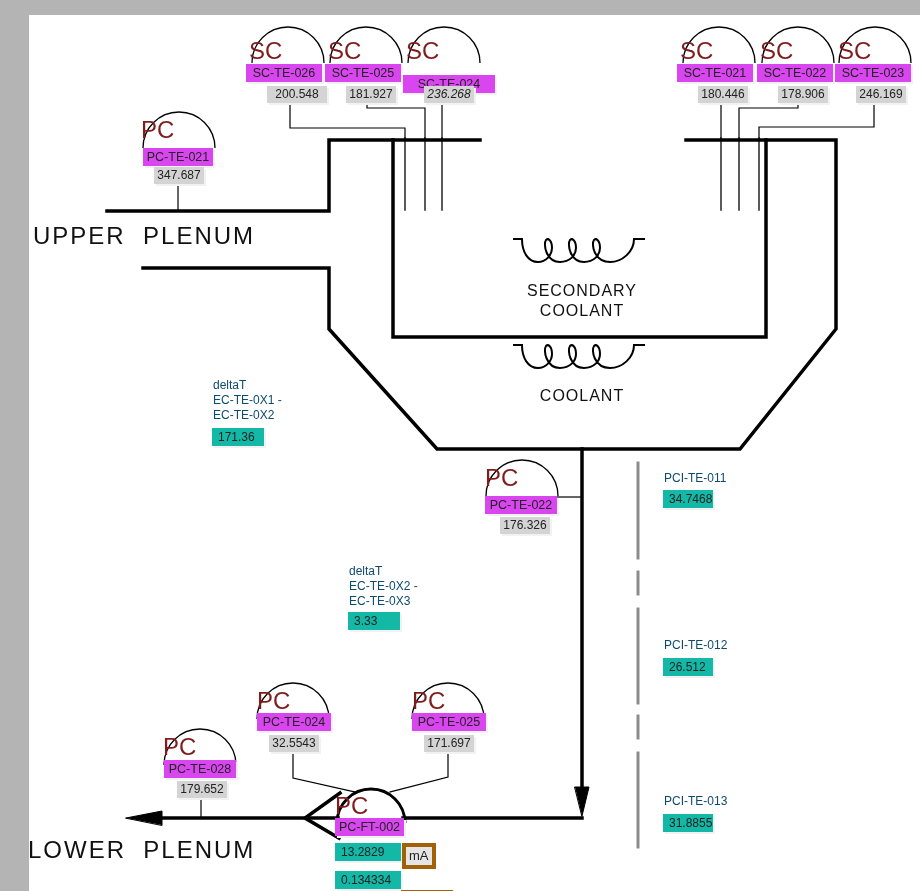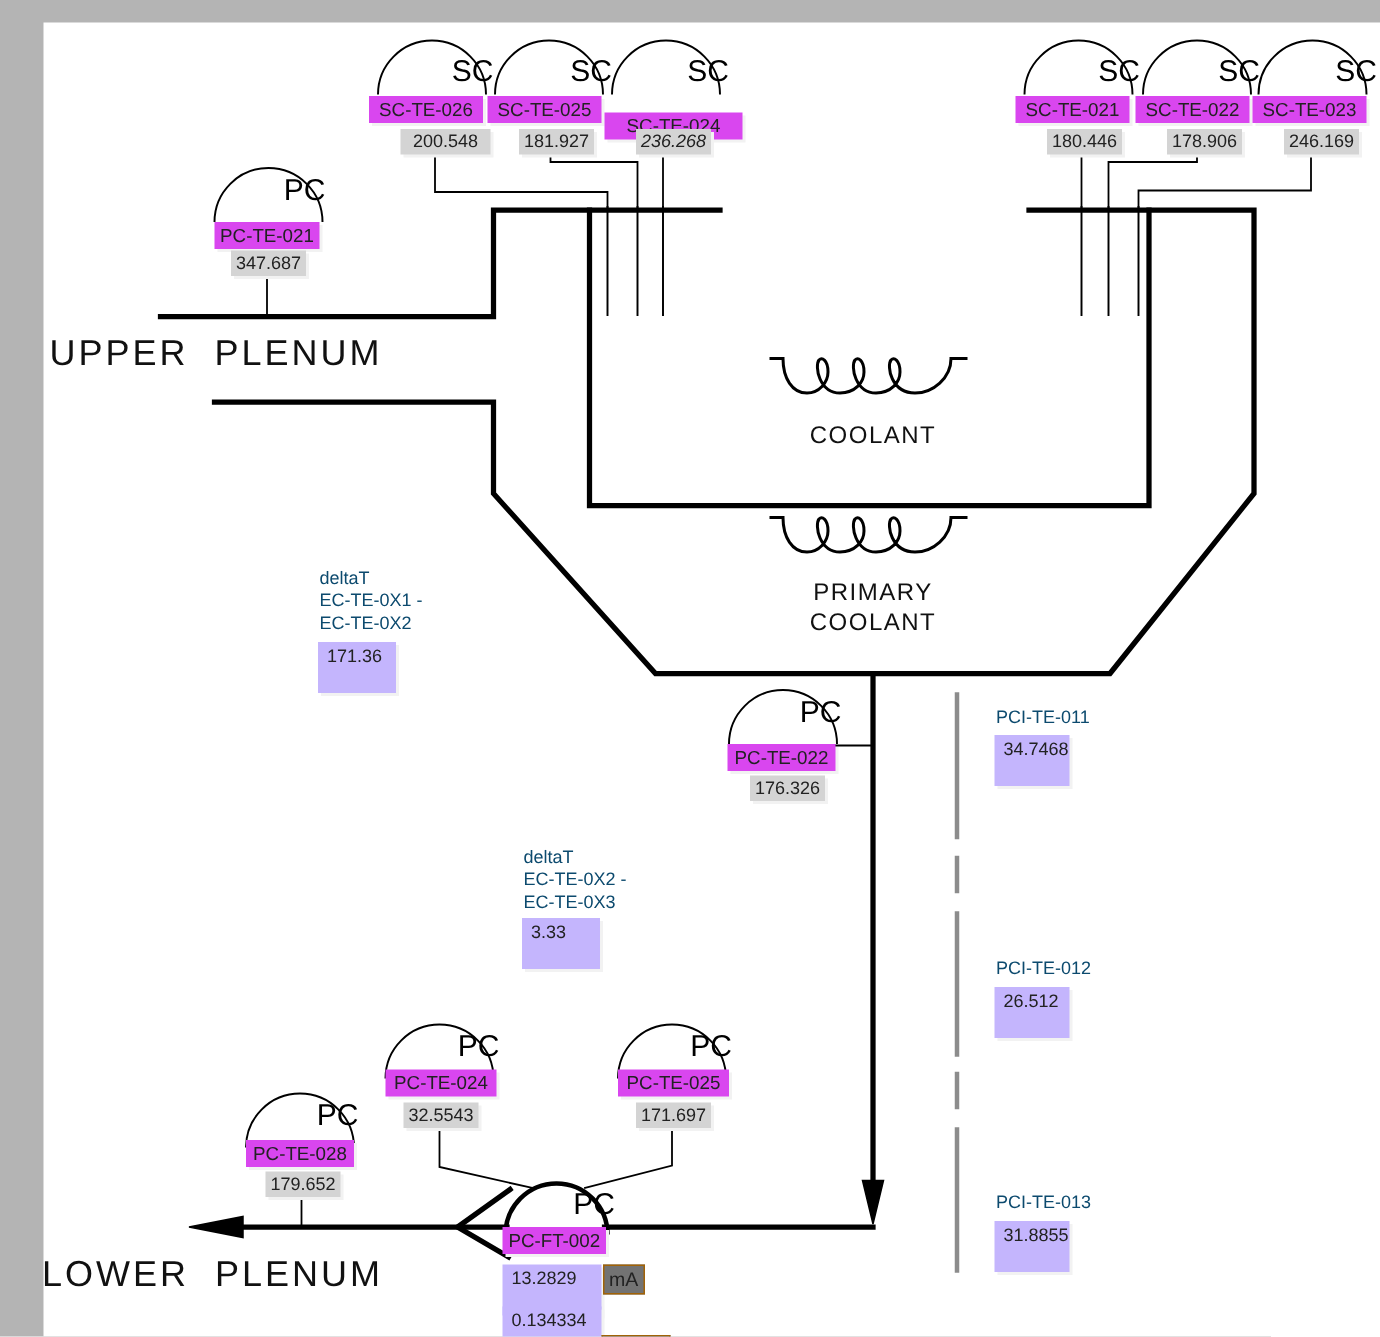--- a/index.html
+++ b/index.html
@@ -1,27 +1,27 @@
 <!DOCTYPE html>
 <html><head>
 <meta charset="utf-8">
 <style>
   html,body{margin:0;padding:0;}
   body{width:920px;height:891px;position:relative;overflow:hidden;background:#b4b4b4;font-family:"Liberation Sans",sans-serif;}
   #canvas{position:absolute;left:29px;top:15px;width:891px;height:876px;background:#ffffff;}
   svg#diagram{position:absolute;left:0;top:0;width:920px;height:891px;}
   .gauge{position:absolute;}
-  .gauge .dome-title{position:absolute;width:100%;text-align:right;font-size:20px;font-weight:normal;color:#000000;top:4px;}
+  .gauge .dome-title{position:absolute;width:100%;text-align:left;font-size:24px;font-weight:normal;color:#7f1d1d;top:4px;}
   .tagbox{position:absolute;background:#d946ef;font-size:12.5px;color:#222;text-align:center;line-height:18px;height:18px;box-shadow:2px 2px 0 #f2f2f2;}
   .valbox{position:absolute;background:#d4d4d4;font-size:12px;color:#222;text-align:center;line-height:17px;height:17px;box-shadow:2px 2px 0 #f2f2f2;}
   .label-text{position:absolute;font-size:12px;color:#0c4a6e;line-height:15px;white-space:nowrap;}
-  .readout{position:absolute;background:#c4b5fd;font-size:12px;color:#222;line-height:18px;height:34px;padding-left:6px;box-shadow:2px 2px 0 #f2f2f2;}
+  .readout{position:absolute;background:#14b8a6;font-size:12px;color:#222;line-height:18px;height:18px;padding-left:6px;box-shadow:2px 2px 0 #f2f2f2;}
   .big-label{position:absolute;font-size:24px;letter-spacing:2px;color:#111;white-space:nowrap;font-weight:normal;}
   .center-label{position:absolute;font-size:16px;letter-spacing:1px;color:#111;text-align:center;line-height:20px;}
-  .unitbox{position:absolute;background:#737373;font-size:13px;color:#222;line-height:18px;height:18px;padding:0 3px;border:1px solid #a16207;}
+  .unitbox{position:absolute;background:#e5e5e5;font-size:13px;color:#222;line-height:18px;height:18px;padding:0 3px;border:4px solid #a16207;}
 </style>
 </head>
 <body>
 
 <div id="canvas"></div>
 
 <svg id="diagram" viewBox="0 0 920 891" xmlns="http://www.w3.org/2000/svg">
   <g fill="none" stroke="#000" stroke-linecap="square">
 
     <polyline points="107,211 329,211 329,140 480,140" stroke-width="3.5"></polyline>
@@ -177,18 +177,18 @@
   <div class="readout" style="left:663px;top:658px;width:44px;">26.512</div>
 </div>
 <div>
   <div class="label-text" style="left:664px;top:794px;">PCI-TE-013</div>
   <div class="readout" style="left:663px;top:814px;width:44px;">31.8855</div>
 </div>
 
 <div class="big-label" style="left:33px;top:222px;white-space:pre;">UPPER  PLENUM</div>
 <div class="big-label" style="left:28px;top:836px;white-space:pre;">LOWER  PLENUM</div>
 <div class="center-label" style="left:500px;top:281px;width:164px;">
+  <div>SECONDARY</div>
   <div>COOLANT</div>
 </div>
 <div class="center-label" style="left:500px;top:386px;width:164px;">
-  <div>PRIMARY</div>
   <div>COOLANT</div>
 </div>
 
 </body></html>

